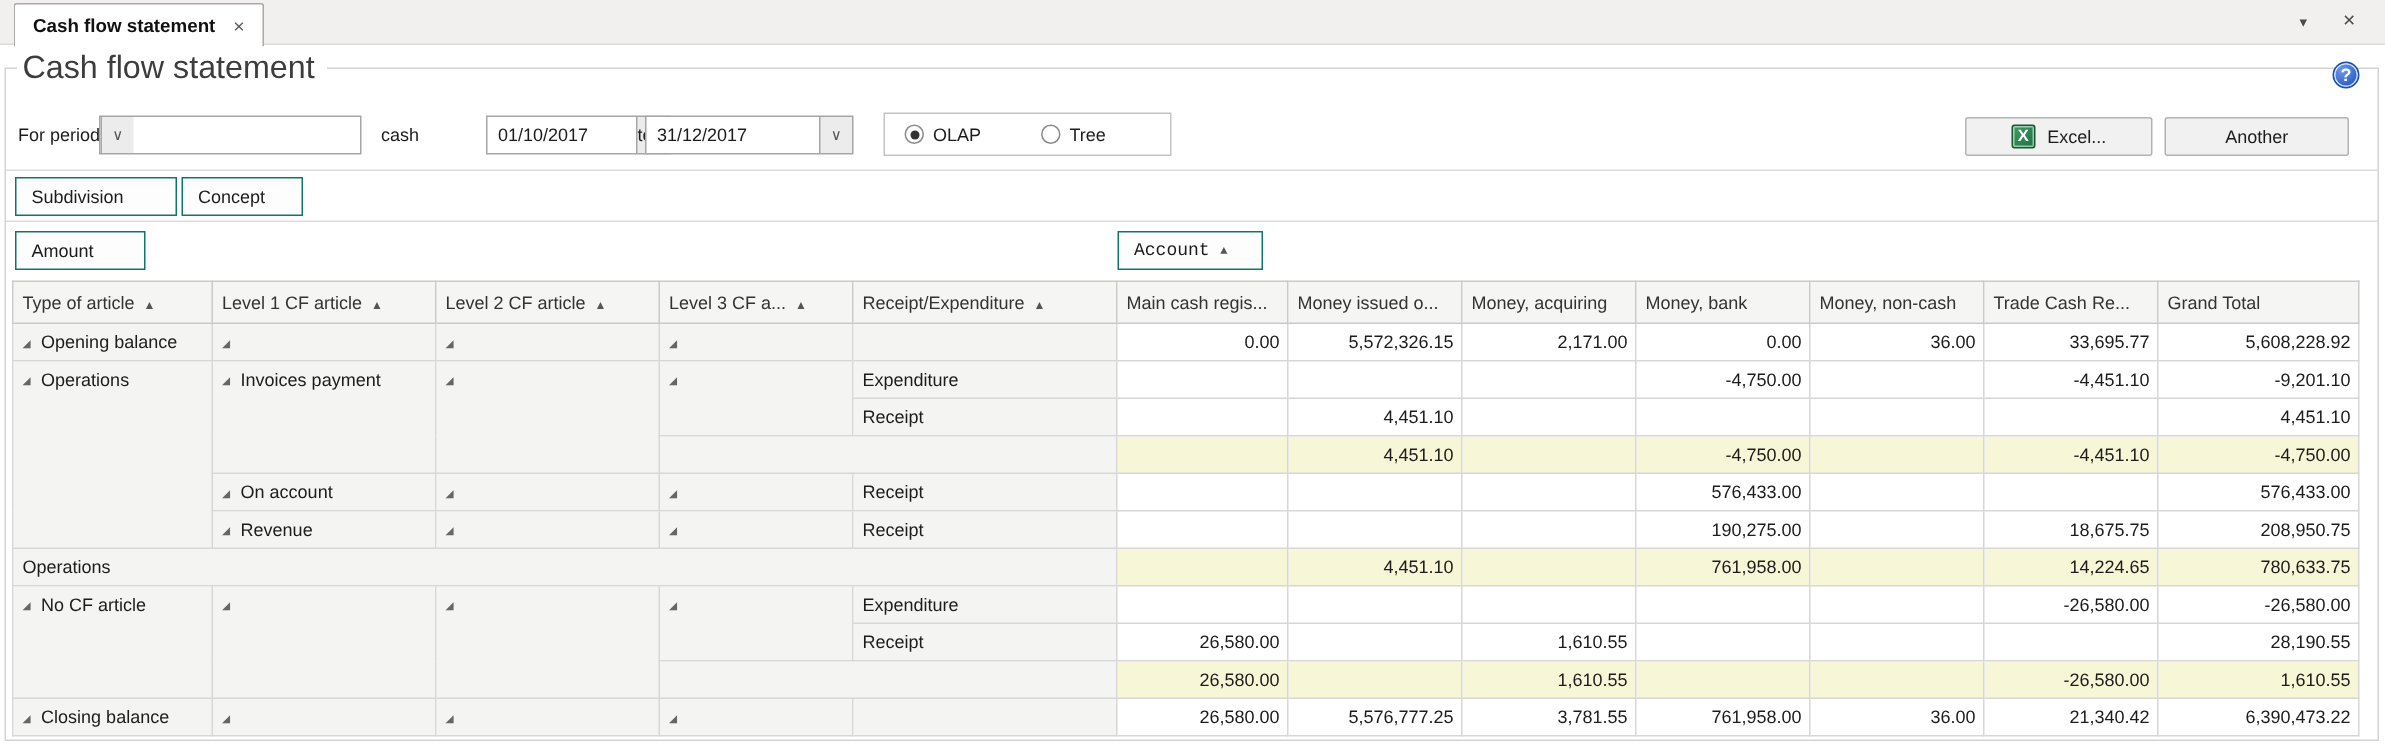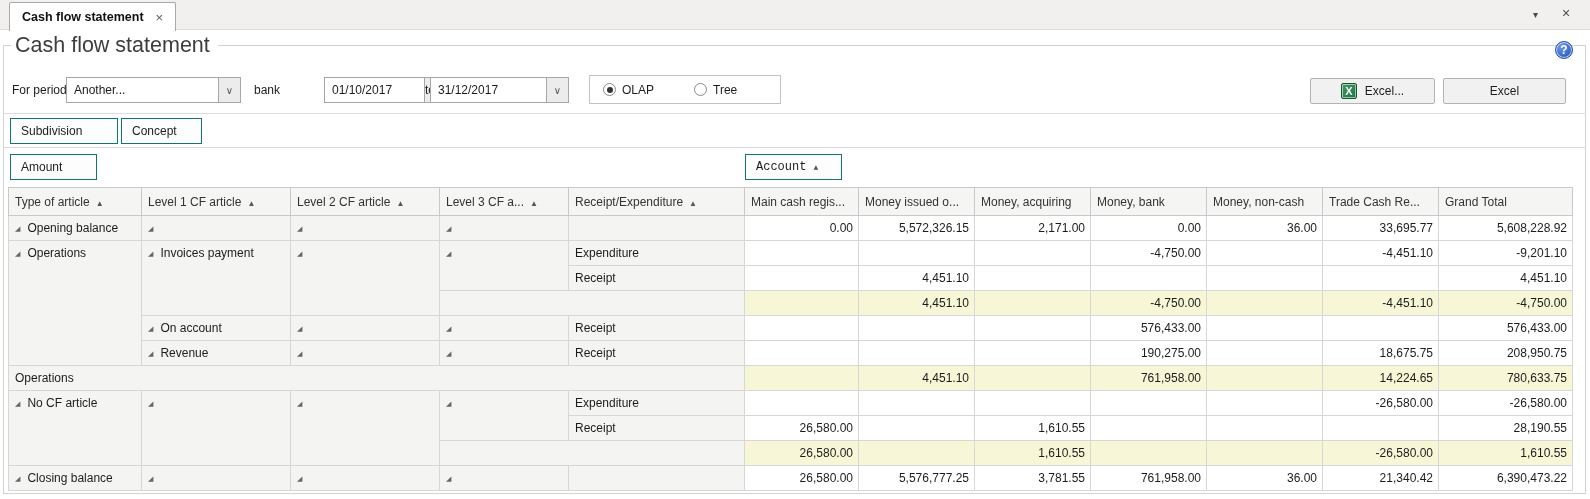--- a/index.html
+++ b/index.html
@@ -82,24 +82,23 @@
     <span class="tab-close">×</span>
   </div>
 
   <fieldset class="group">
     <legend>Cash flow statement</legend>
   </fieldset>
   <div class="help">?</div>
 
   <div class="lbl" style="left:12px; top:77px;">For period</div>
   <div class="combo" style="left:66px; width:175px;">
-    <div class="val">Another...</div>
     <div class="drop">∨</div>
   </div>
-  <div class="lbl" style="left:254px; top:77px;">bank</div>
+  <div class="lbl" style="left:254px; top:77px;">cash</div>
   <div class="combo" style="left:290px; width:123px;margin-left:34px;">
     <div class="val">01/10/2017</div>
     <div class="drop">∨</div>
   </div>
   <div class="lbl" style="left:425px; top:77px;">to</div>
   <div class="combo" style="left:430px; width:139px;">
     <div class="val">31/12/2017</div>
     <div class="drop">∨</div>
   </div>
   <div class="radiobox">
@@ -110,21 +109,21 @@
     <div class="radio">
       <span class="rdot"></span>
       <span>Tree</span>
     </div>
   </div>
   <div class="btn" style="left:1310px; width:125px;">
     <span class="xlicon">X</span>
     <span>Excel...</span>
   </div>
   <div class="btn" style="left:1443px; width:123px;">
-    <span>Excel</span>
+    <span>Another</span>
   </div>
 
   <div class="hline" style="left:4px; top:113px; width:1582px;"></div>
   <div class="hline" style="left:4px; top:147px; width:1582px;"></div>
 
   <div class="fbtn" style="left:10px; top:118px; width:108px;">
     <span>Subdivision</span>
   </div>
   <div class="fbtn" style="left:121px; top:118px; width:81px;">
     <span>Concept</span>

